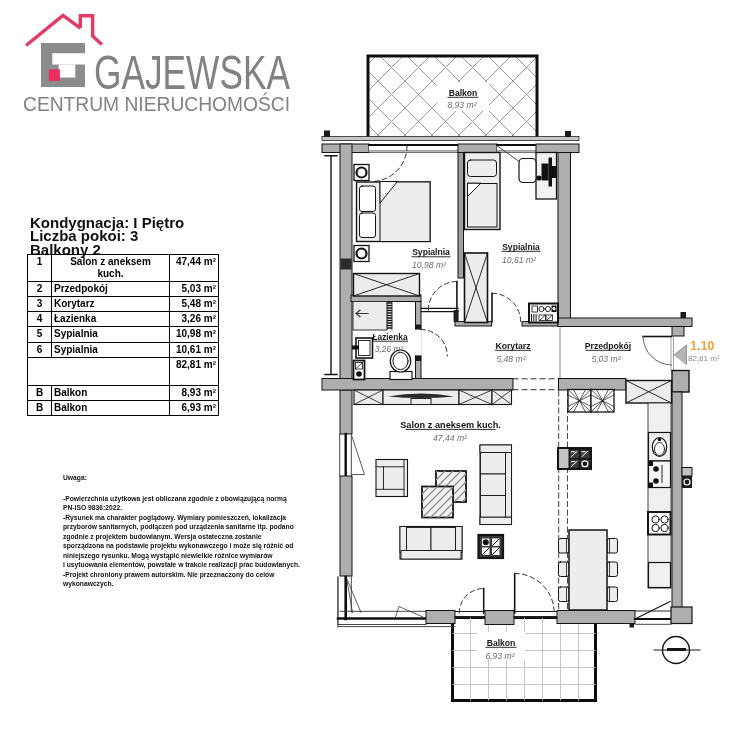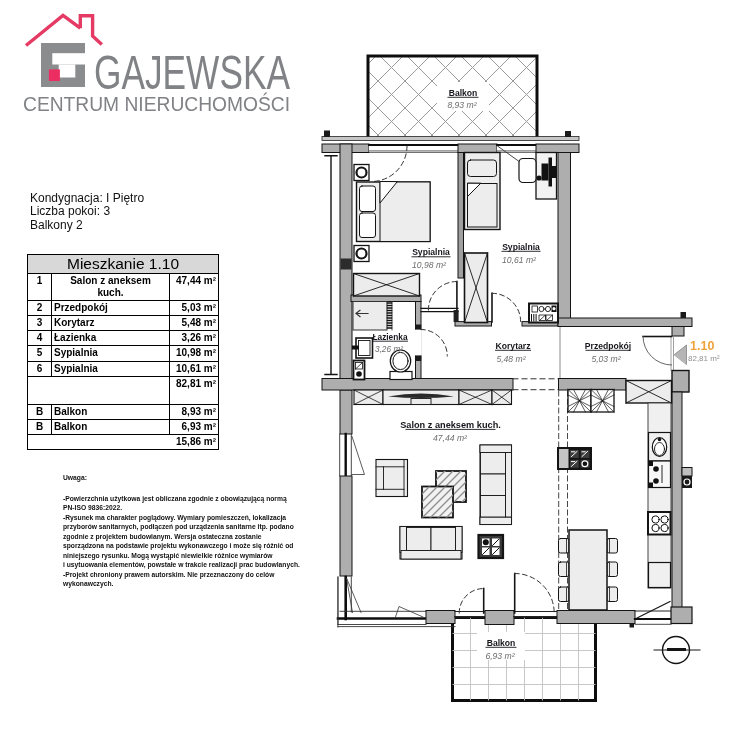--- a/index.html
+++ b/index.html
@@ -1,19 +1,19 @@
 <!DOCTYPE html>
 <html><head>
 <meta charset="utf-8">
 <style>
   html,body{margin:0;padding:0;}
   body{width:753px;height:740px;position:relative;background:#fff;
        font-family:"Liberation Sans",sans-serif;overflow:hidden;}
   .abs{position:absolute;}
-  #info{left:30px;top:192px;font-size:12px;font-weight:normal;color:#111;line-height:13.4px;}
+  #info{left:30px;top:216px;font-size:15px;font-weight:bold;color:#111;line-height:13.4px;}
   #tbl{left:27px;top:254px;width:191px;border-collapse:collapse;border:1.5px solid #000;
        font-size:10px;font-weight:bold;color:#000;table-layout:fixed;}
   #tbl td{border:1px solid #000;padding:1px 2px;vertical-align:top;line-height:12.1px;white-space:nowrap;}
   #tbl td.w{white-space:normal;text-align:center;}
   #tbl td.c{text-align:center;}
   #tbl td.r{text-align:right;}
   #tbl .title{background:#d8d8d8;font-size:15.5px;font-weight:normal;text-align:center;
        height:16px;vertical-align:middle;line-height:16px;}
   #uwaga{left:63px;top:473px;font-size:8px;font-weight:bold;color:#111;
        line-height:9.5px;white-space:nowrap;transform:scaleX(0.84);transform-origin:left top;}
@@ -41,23 +41,20 @@
 
 <div id="info" class="abs">Kondygnacja: I Piętro<br>Liczba pokoi: 3<br>Balkony 2</div>
 
 <table id="tbl" class="abs">
   <colgroup>
       <col style="width:24px">
       <col style="width:118px">
       <col style="width:49px">
     </colgroup>
   <tbody>
-      <tr>
-        <td class="title" colspan="3">Mieszkanie 1.10</td>
-      </tr>
   <tr>
         <td class="c">1</td>
         <td class="w">Salon z aneksem<br>kuch.</td>
         <td class="r">47,44 m²</td>
       </tr>
   <tr>
         <td class="c">2</td>
         <td>Przedpokój</td>
         <td class="r">5,03 m²</td>
       </tr>
@@ -87,23 +84,20 @@
       </tr>
   <tr>
         <td class="c">B</td>
         <td>Balkon</td>
         <td class="r">8,93 m²</td>
       </tr>
   <tr>
         <td class="c">B</td>
         <td>Balkon</td>
         <td class="r">6,93 m²</td>
-      </tr>
-  <tr>
-        <td colspan="3" class="r">15,86 m²</td>
       </tr>
 </tbody>
   </table>
 
 <div id="uwaga" class="abs">Uwaga:<br><span style="display:block;height:11px"></span>-Powierzchnia użytkowa jest obliczana zgodnie z obowiązującą normą<br>PN-ISO 9836:2022.<br>-Rysunek ma charakter poglądowy. Wymiary pomieszczeń, lokalizacja<br>przyborów sanitarnych, podłączeń pod urządzenia sanitarne itp. podano<br>zgodnie z projektem budowlanym. Wersja ostateczna zostanie<br>sporządzona na podstawie projektu wykonawczego i może się różnić od<br>niniejszego rysunku. Mogą wystąpić niewielkie różnice wymiarów<br>i usytuowania elementów, powstałe w trakcie realizacji prac budowlanych.<br>-Projekt chroniony prawem autorskim. Nie przeznaczony do celów<br>wykonawczych.</div>
 
 <svg id="plan" class="abs" style="left:0;top:0" width="753" height="740" viewBox="0 0 753 740">
 <defs>
   <pattern id="lattice" width="27" height="27" patternUnits="userSpaceOnUse">
     <path d="M-13.5,13.5 L13.5,-13.5 M0,27 L27,0 M13.5,40.5 L40.5,13.5 M-13.5,13.5 L13.5,40.5 M0,0 L27,27 M13.5,-13.5 L40.5,13.5" stroke="#9b9b9b" stroke-width="1" fill="none"></path>

